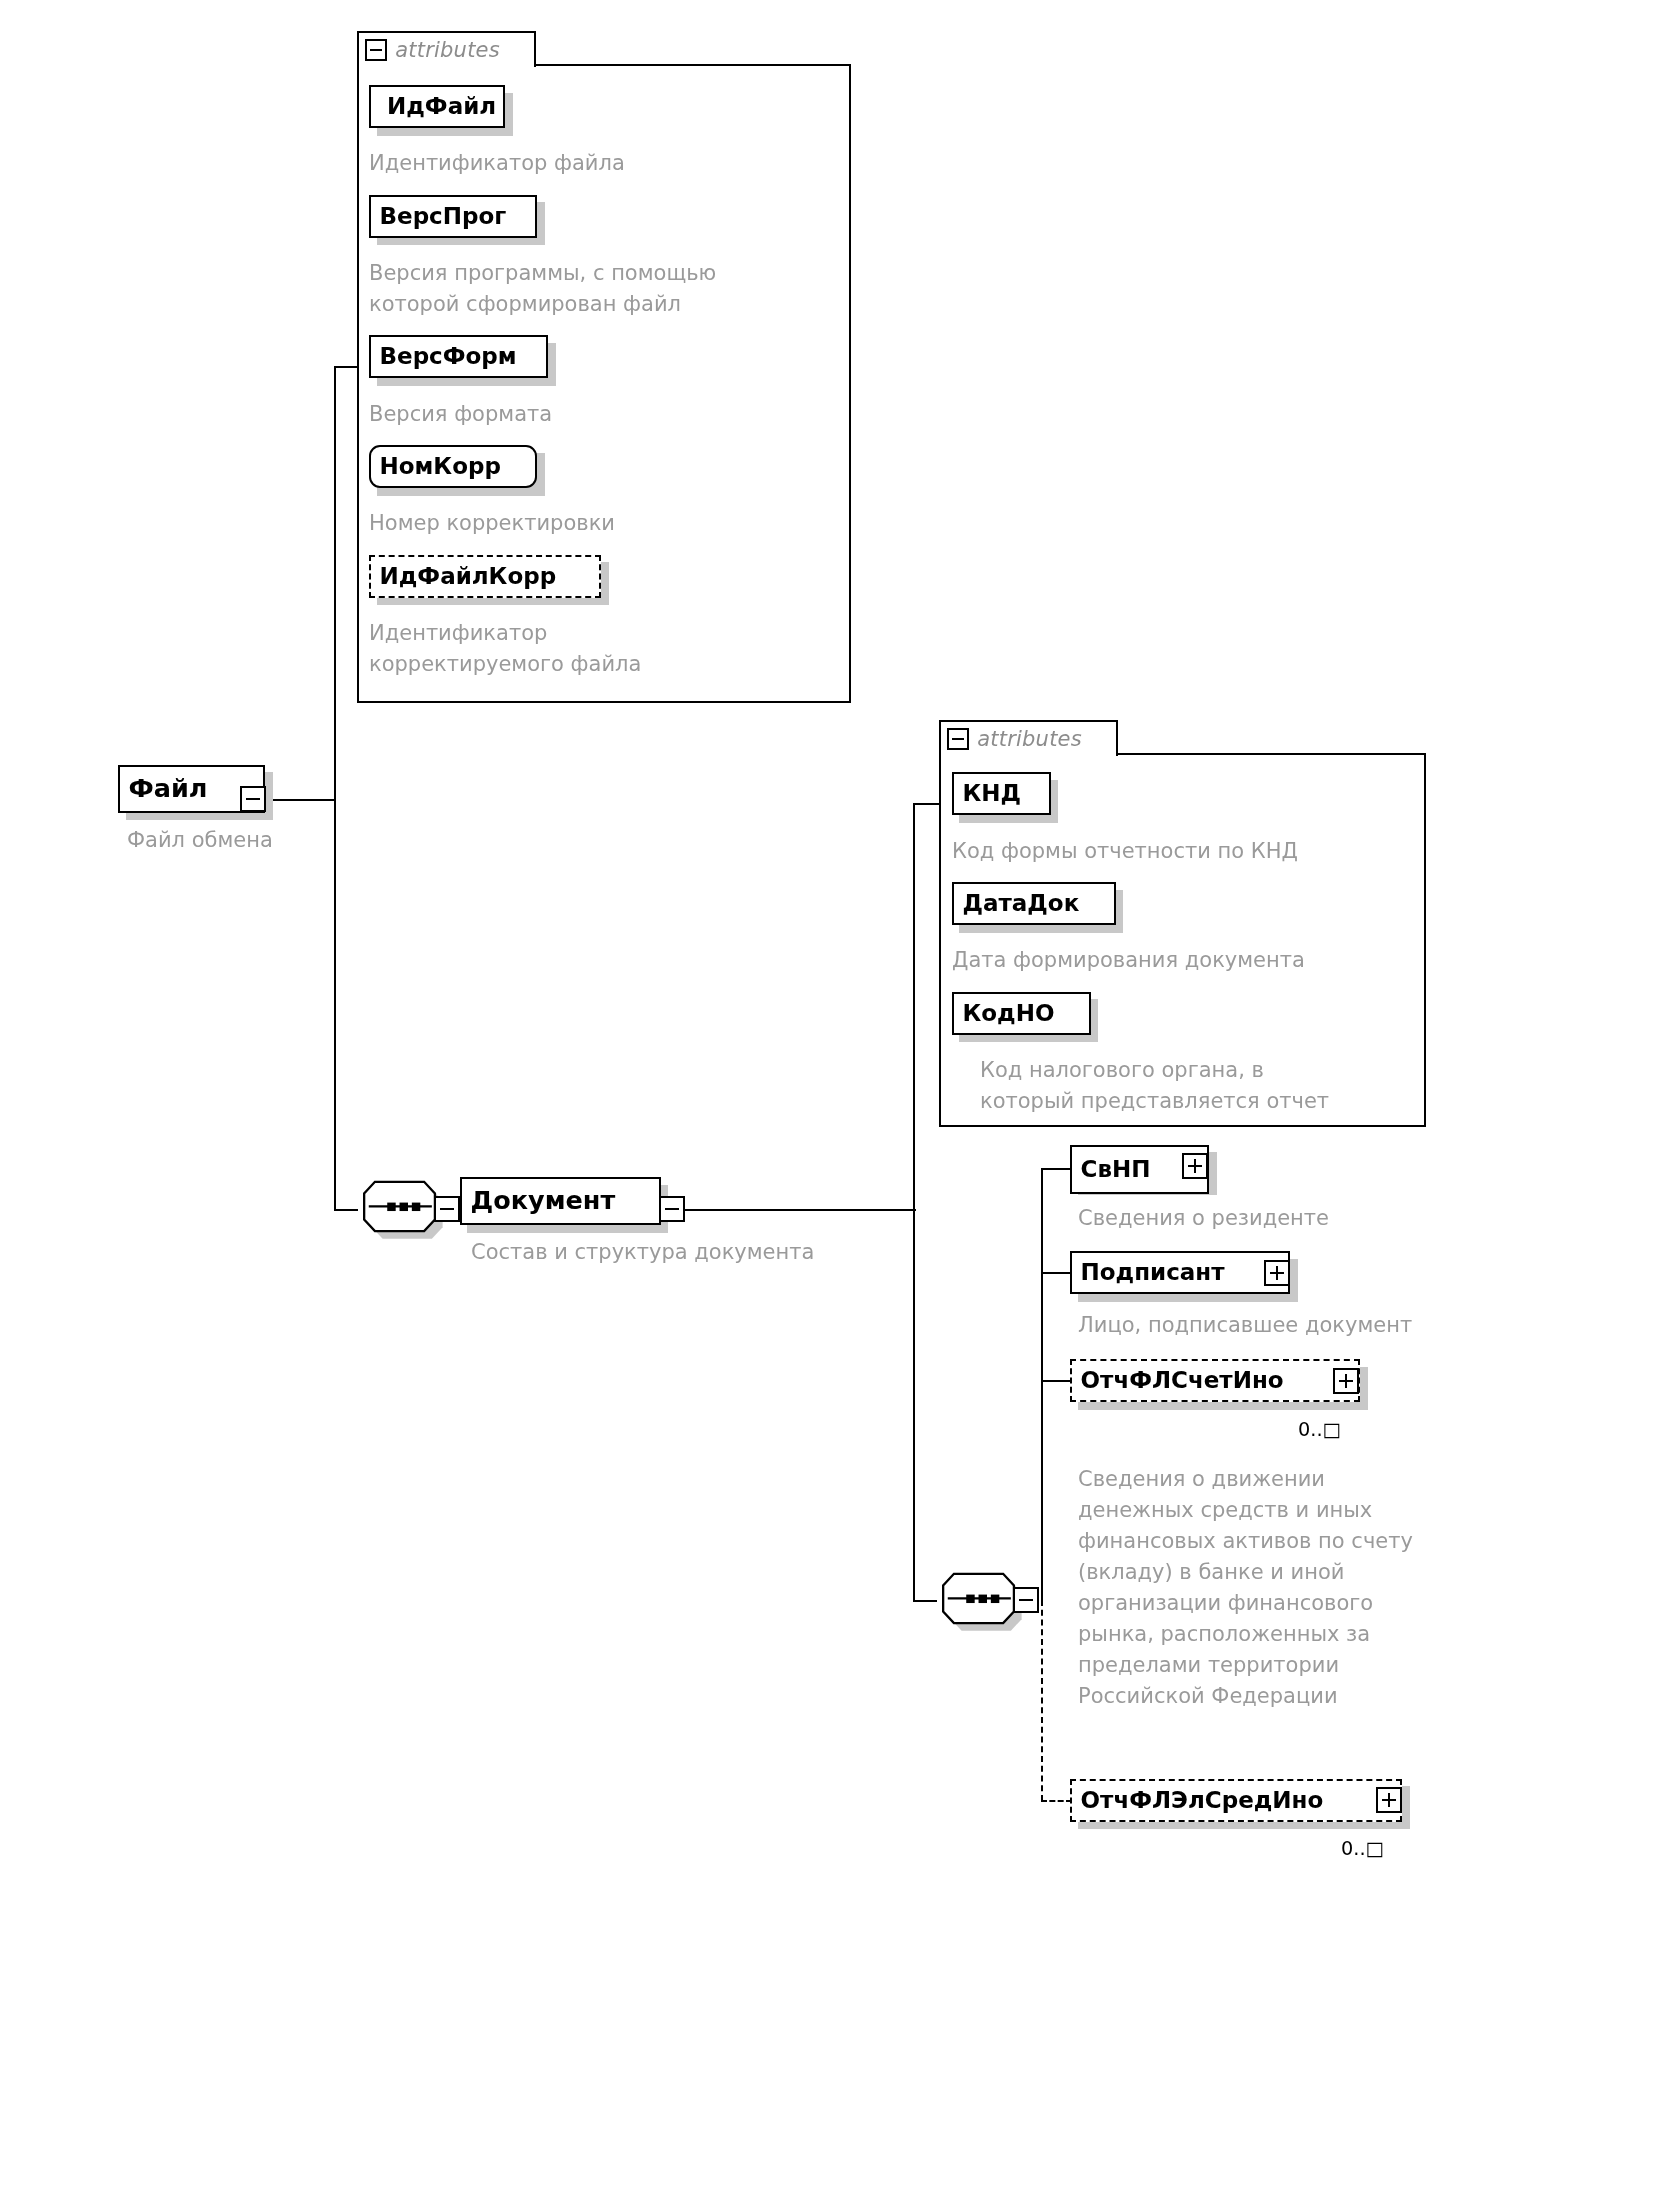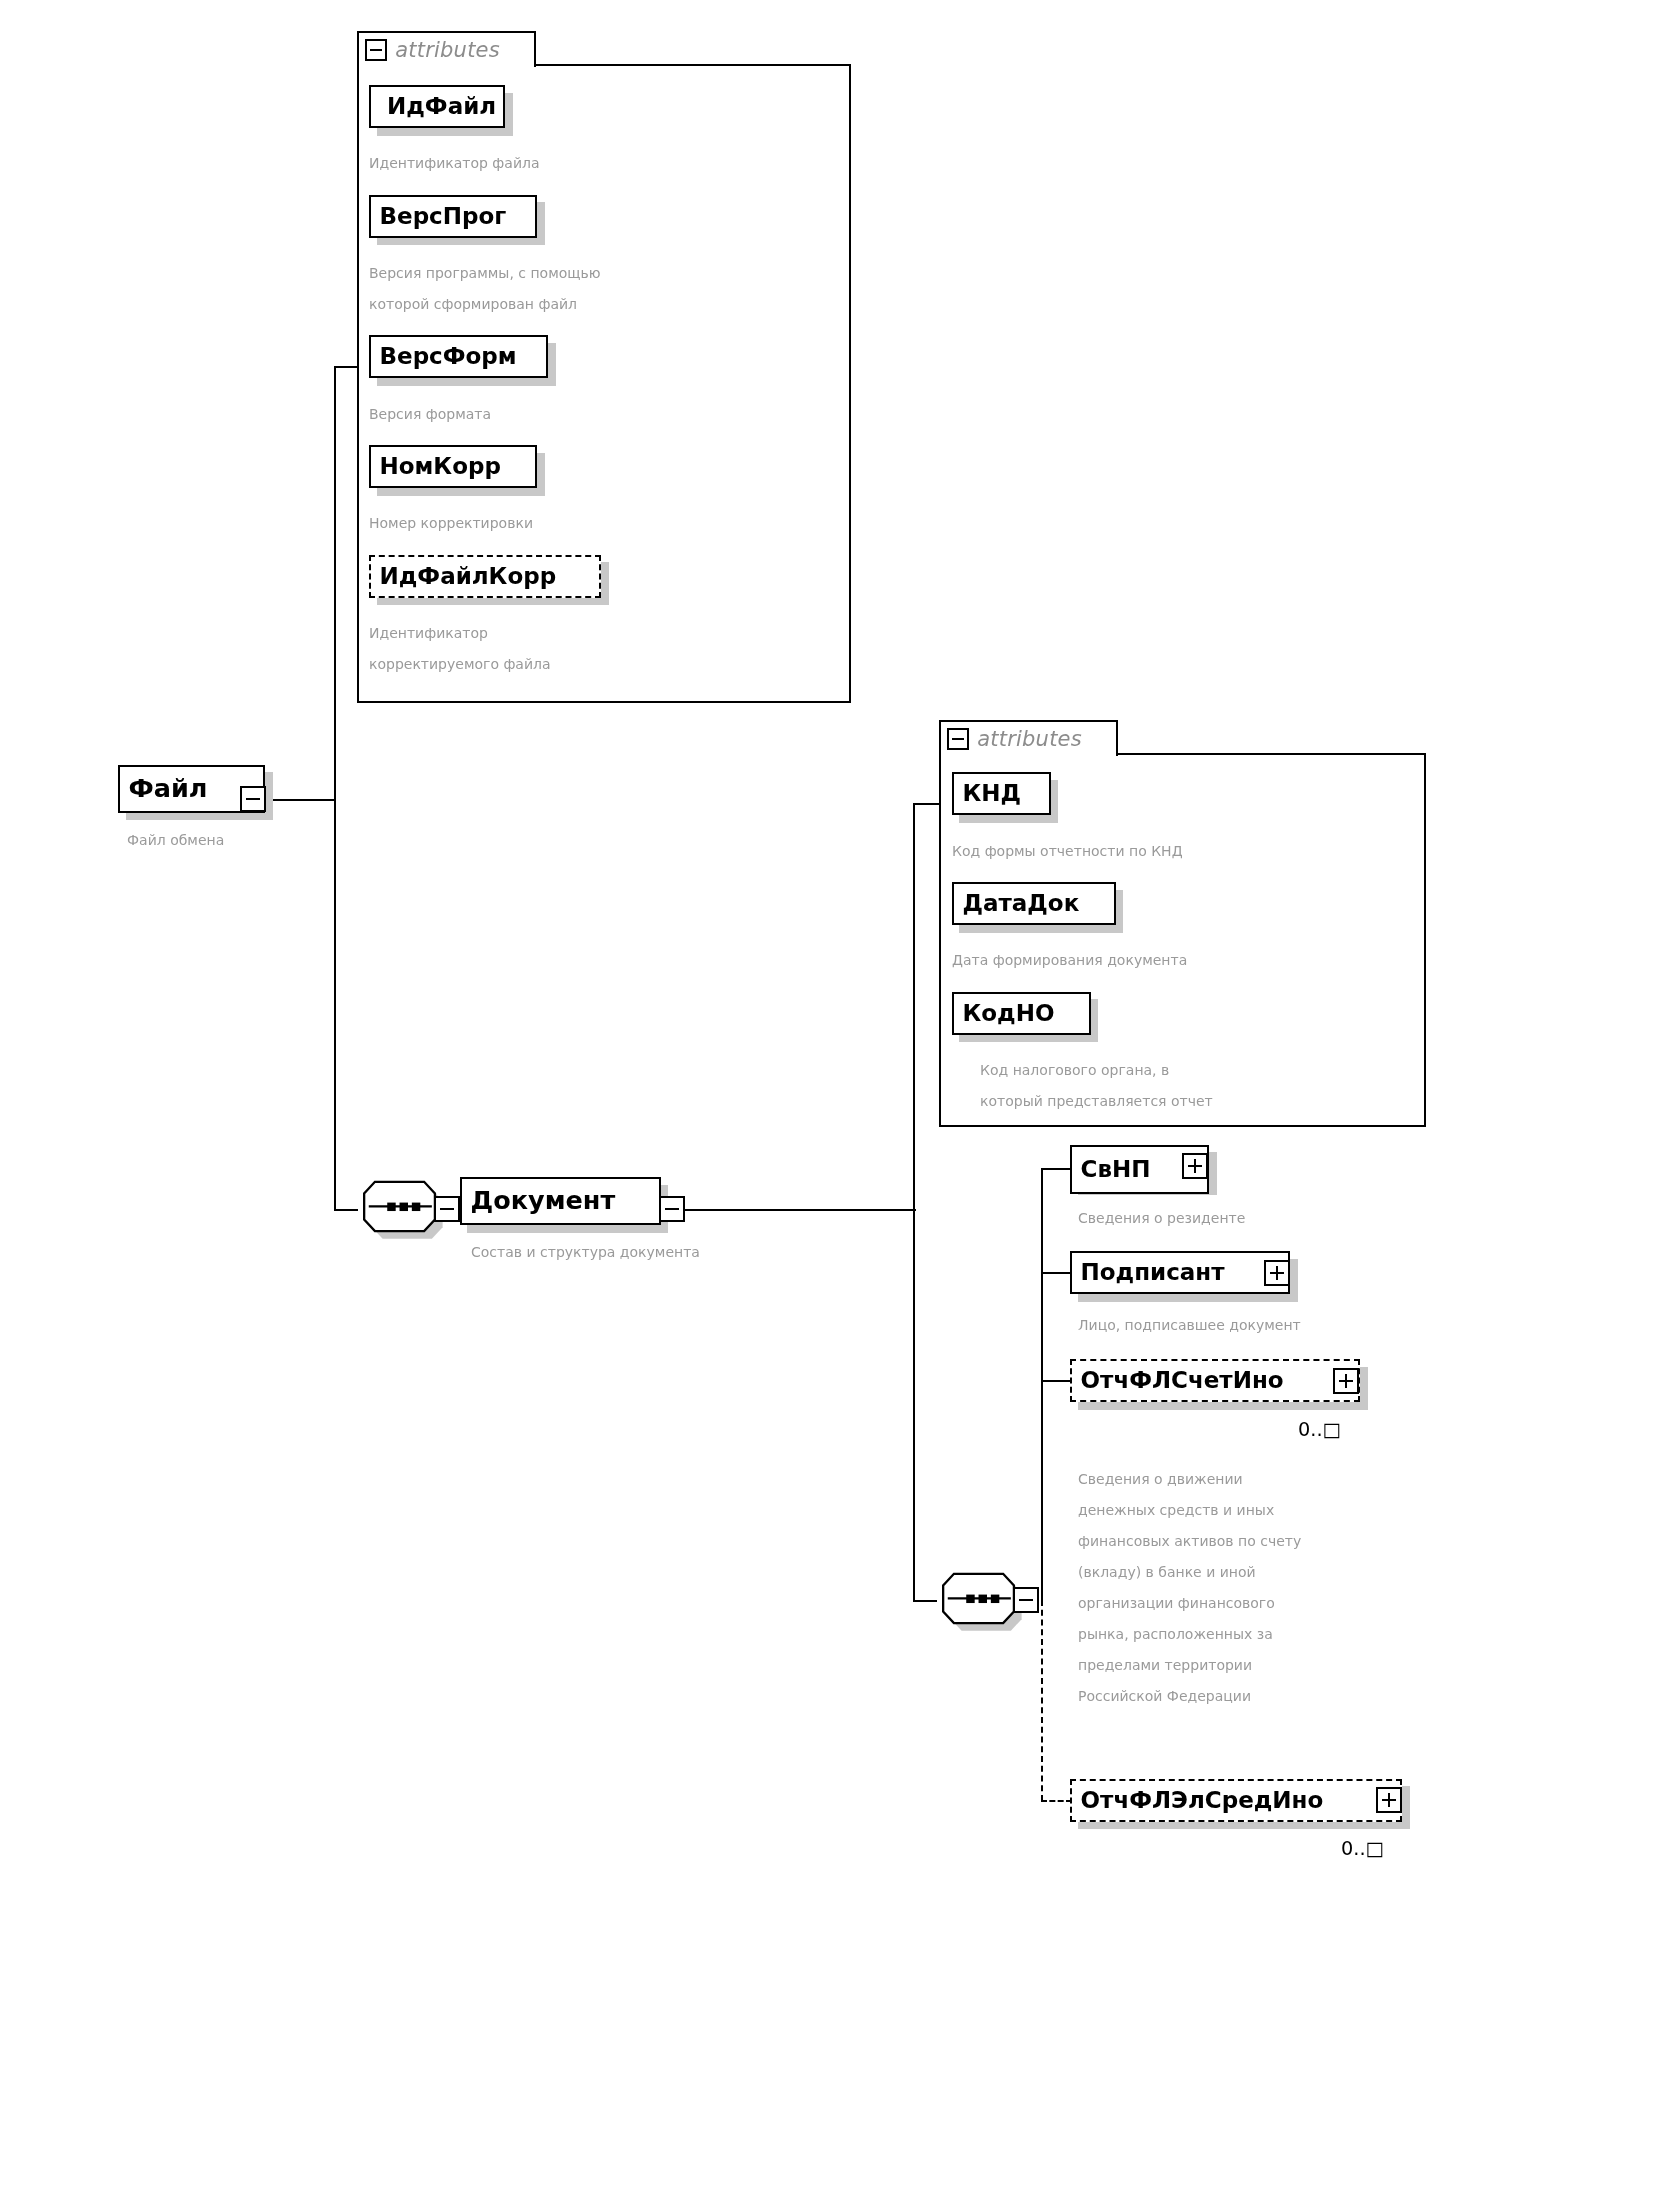--- a/index.html
+++ b/index.html
@@ -69,21 +69,21 @@
     content:"";position:absolute;left:3.9px;right:3.9px;top:50%;
     height:2.3px;margin-top:-1.2px;background:#000;
   }
   .edgetgl.plus::after{
     content:"";position:absolute;top:3.9px;bottom:3.9px;left:50%;
     width:2.3px;margin-left:-1.2px;background:#000;
   }
 
   
   .doc{
-    position:absolute;color:#9a9a9a;font-size:14px;line-height:31px;
+    position:absolute;color:#9a9a9a;font-size:21px;line-height:31px;
     white-space:pre-line;z-index:4;
   }
 
   
   .card{
     position:absolute;color:#000;font-size:19.3px;z-index:6;white-space:nowrap;
   }
 
   
   .seq{position:absolute;z-index:6;}
@@ -123,21 +123,21 @@
   <div class="doc" style="left:369px;top:258px;width:479px;">Версия программы, с помощью
 которой сформирован файл</div>
 
   <div class="shadow" style="left:377px;top:343px;width:179px;height:43px;"></div>
   <div class="nodebox" style="left:369px;top:335px;width:179px;height:43px;">
     <span class="nm">ВерсФорм</span>
   </div>
   <div class="doc" style="left:369px;top:399px;width:479px;">Версия формата</div>
 
   <div class="shadow" style="left:377px;top:453px;width:168px;height:43px;"></div>
-  <div class="nodebox" style="left:369px;top:445px;width:168px;height:43px;">
+  <div class="nodebox" style="left:369px;top:445px;width:168px;height:43px;border-radius:11px;">
     <span class="nm">НомКорр</span>
   </div>
   <div class="doc" style="left:369px;top:508px;width:479px;">Номер корректировки</div>
 
   <div class="shadow" style="left:377px;top:562px;width:232px;height:43px;"></div>
   <div class="nodebox opt" style="left:369px;top:555px;width:232px;height:43px;">
     <span class="nm">ИдФайлКорр</span>
   </div>
   <div class="doc" style="left:369px;top:618px;width:479px;">Идентификатор
 корректируемого файла</div>

